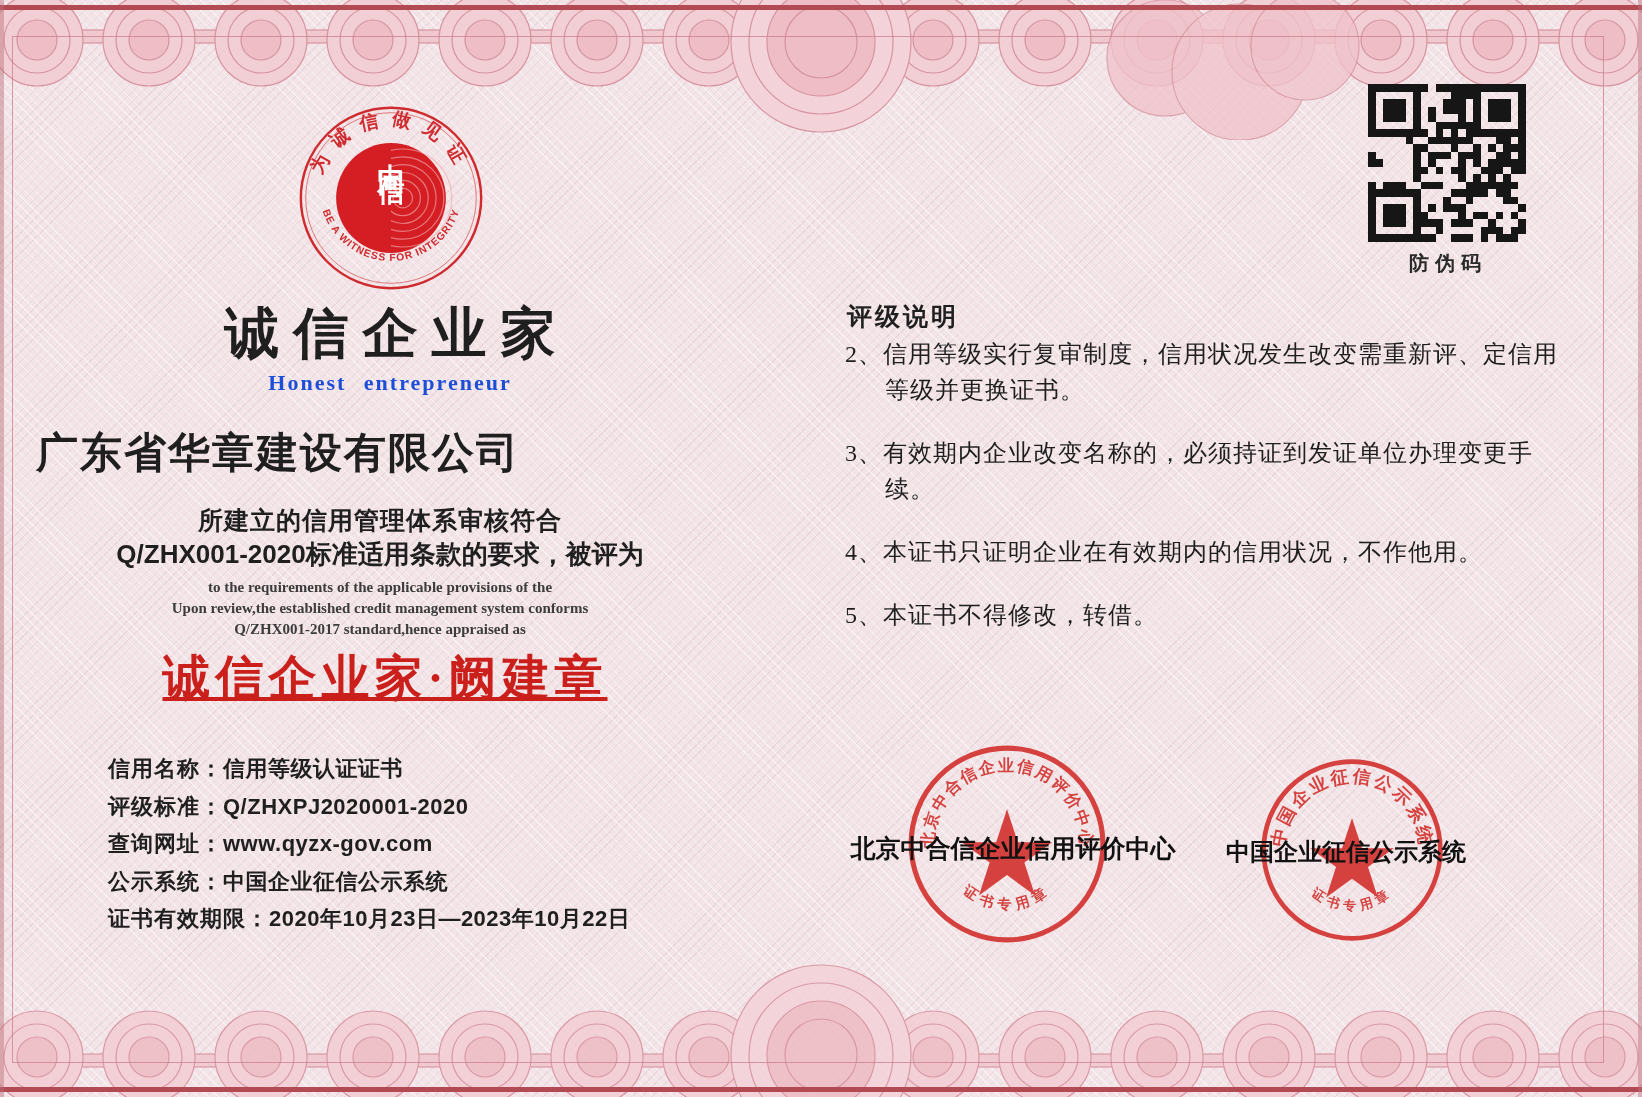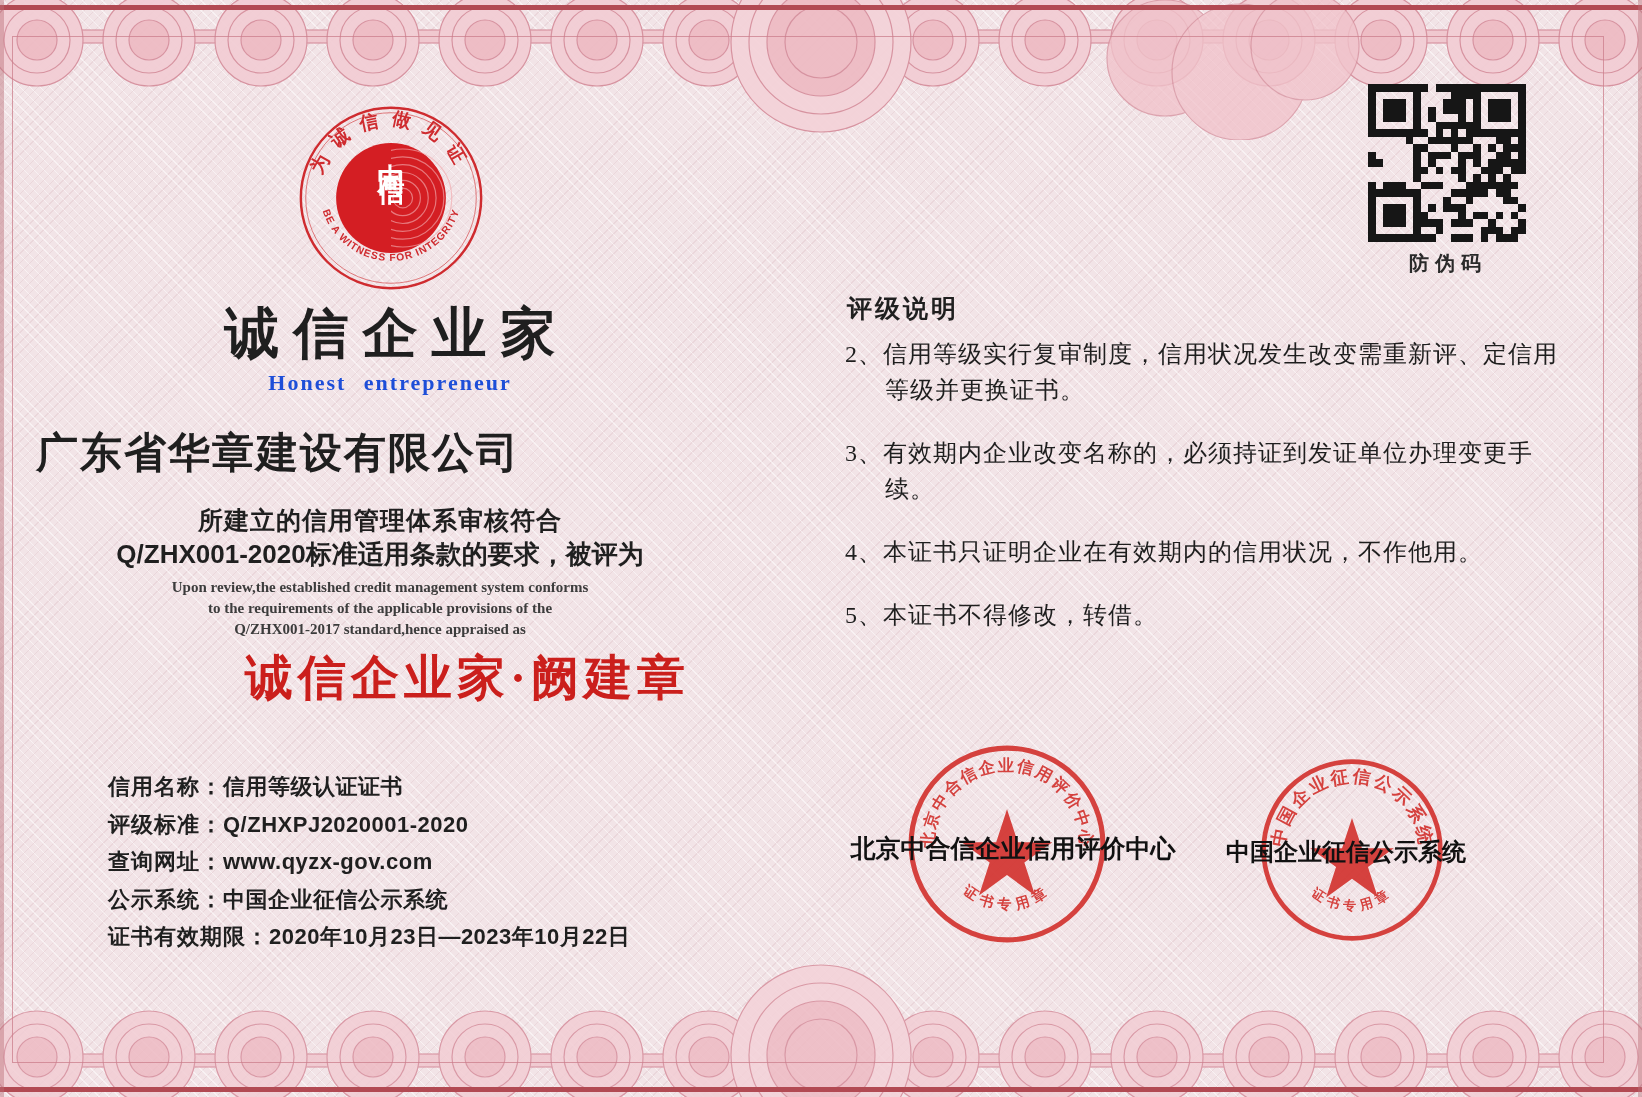--- a/index.html
+++ b/index.html
@@ -49,42 +49,43 @@
     font-size:42px;font-weight:800;letter-spacing:2px;
   }
   .stmt{position:absolute;left:50px;width:660px;z-index:2;text-align:center;font-weight:bold;}
   .stmt1{top:496px;font-size:25px;letter-spacing:1px;margin-top:8px;}
   .stmt2{top:537px;font-size:26px;}
   .stmt-en{
     position:absolute;left:50px;top:577px;width:660px;z-index:2;text-align:center;
     font-family:"Liberation Serif",serif;font-size:15px;line-height:21px;color:#3c3c3c;font-weight:bold;
   }
   .award-title{
-    position:absolute;left:80px;top:646px;width:610px;z-index:2;text-align:right;
+    position:absolute;left:80px;top:646px;width:610px;z-index:2;text-align:center;
     color:#cb1f1c;font-size:48px;font-weight:bold;letter-spacing:5px;
     font-family:"Liberation Serif",serif;
-  }
-  .details{position:absolute;left:108px;top:768px;z-index:2;font-size:22px;font-weight:bold;}
+    text-decoration:underline;
+  }
+  .details{position:absolute;left:108px;top:750px;z-index:2;font-size:22px;font-weight:bold;}
   .details .row{height:37.6px;line-height:37.6px;white-space:nowrap;}
   .details .lbl{letter-spacing:1px;}
   .details .val{letter-spacing:.5px;}
 
   
   .qr{
     position:absolute;left:1368px;top:84px;width:158px;height:158px;z-index:2;
     display:grid;grid-template-columns:repeat(21,1fr);grid-template-rows:repeat(21,1fr);
   }
   .qr i{display:block;}
   .qr i.b{background:#161616;}
   .qr-label{
     position:absolute;left:1348px;top:250px;width:200px;z-index:2;text-align:center;
     font-size:20px;font-weight:600;letter-spacing:6px;color:#2a2a2a;
   }
   .notes-heading{
-    position:absolute;left:847px;top:292px;z-index:2;
+    position:absolute;left:847px;top:300px;z-index:2;
     font-family:"Liberation Serif",serif;font-size:25px;font-weight:bold;letter-spacing:3px;
   }
   .notes{position:absolute;left:845px;top:336px;width:724px;z-index:2;
     font-family:"Liberation Serif",serif;font-size:24px;line-height:36px;color:#1e1e1e;letter-spacing:1px;}
   .notes .item{padding-left:40px;text-indent:-40px;margin-bottom:27px;}
 
   .stamp{position:absolute;z-index:2;opacity:.9;}
   .stamp-left{left:905px;top:742px;width:204px;height:204px;}
   .stamp-right{left:1258px;top:756px;width:188px;height:188px;}
   .issuer-name{
@@ -249,22 +250,22 @@
   </svg>
   <div class="logo-center-text">中同信</div>
 
   <div class="main-title">诚信企业家</div>
   <div class="sub-title-en">Honest entrepreneur</div>
 
   <div class="company-name">广东省华章建设有限公司</div>
   <div class="stmt stmt1">所建立的信用管理体系审核符合</div>
   <div class="stmt stmt2">Q/ZHX001-2020标准适用条款的要求，被评为</div>
   <div class="stmt-en">
+    <div>to the requirements of the applicable provisions of the</div>
     <div>Upon review,the established credit management system conforms</div>
-    <div>to the requirements of the applicable provisions of the</div>
     <div>Q/ZHX001-2017 standard,hence appraised as</div>
   </div>
 
   <div class="award-title">诚信企业家·阙建章</div>
 
   <div class="details">
     <div class="row"><span class="lbl">信用名称：</span><span class="val">信用等级认证证书</span></div>
     <div class="row"><span class="lbl">评级标准：</span><span class="val">Q/ZHXPJ2020001-2020</span></div>
     <div class="row"><span class="lbl">查询网址：</span><span class="val">www.qyzx-gov.com</span></div>
     <div class="row"><span class="lbl">公示系统：</span><span class="val">中国企业征信公示系统</span></div>

